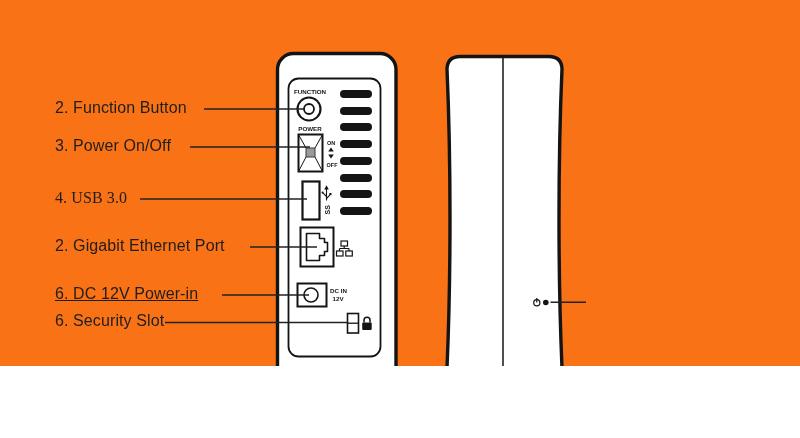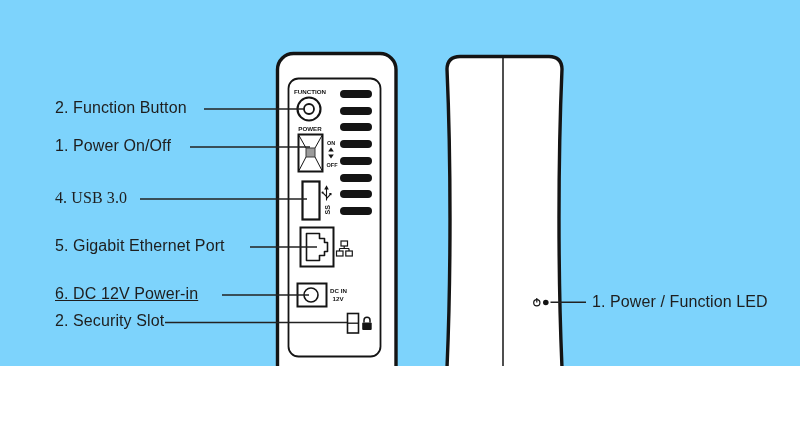--- a/index.html
+++ b/index.html
@@ -1,20 +1,20 @@
 <!DOCTYPE html>
 <html><head>
 <meta charset="utf-8">
 <style>
   html, body { margin: 0; padding: 0; background: #ffffff; }
   .stage {
     position: relative;
     width: 800px;
     height: 366px;
-    background: #7dd3fc;
+    background: #f97316;
     font-family: "Liberation Sans", sans-serif;
     overflow: hidden;
   }
   .diagram-svg { position: absolute; left: 0; top: 0; }
   .callout {
     position: absolute;
     font-size: 16px;
     line-height: 18px;
     color: #1e1e1e;
     white-space: nowrap;
@@ -124,20 +124,19 @@
       <path d="M 190,147 H 310"></path>
       <path d="M 140,199 H 307"></path>
       <path d="M 250,247 H 317"></path>
       <path d="M 222,295 H 309"></path>
       <path d="M 165,322.5 H 347"></path>
       <path d="M 550.5,302.3 H 586"></path>
     </g>
   </svg>
 
   <div class="callout" style="left:55px; top:99px;">2. Function Button</div>
-  <div class="callout" style="left:55px; top:137px;">1. Power On/Off</div>
+  <div class="callout" style="left:55px; top:137px;">3. Power On/Off</div>
   <div class="callout" style="left:55px; top:189px;font-family:Liberation Serif, serif;">4. USB 3.0</div>
-  <div class="callout" style="left:55px; top:237px;">5. Gigabit Ethernet Port</div>
+  <div class="callout" style="left:55px; top:237px;">2. Gigabit Ethernet Port</div>
   <div class="callout" style="left:55px; top:285px;text-decoration:underline;">6. DC 12V Power-in</div>
-  <div class="callout" style="left:55px; top:312px;">2. Security Slot</div>
-  <div class="callout" style="left:592px; top:293px;">1. Power / Function LED</div>
+  <div class="callout" style="left:55px; top:312px;">6. Security Slot</div>
 
 </div>
 
 </body></html>

